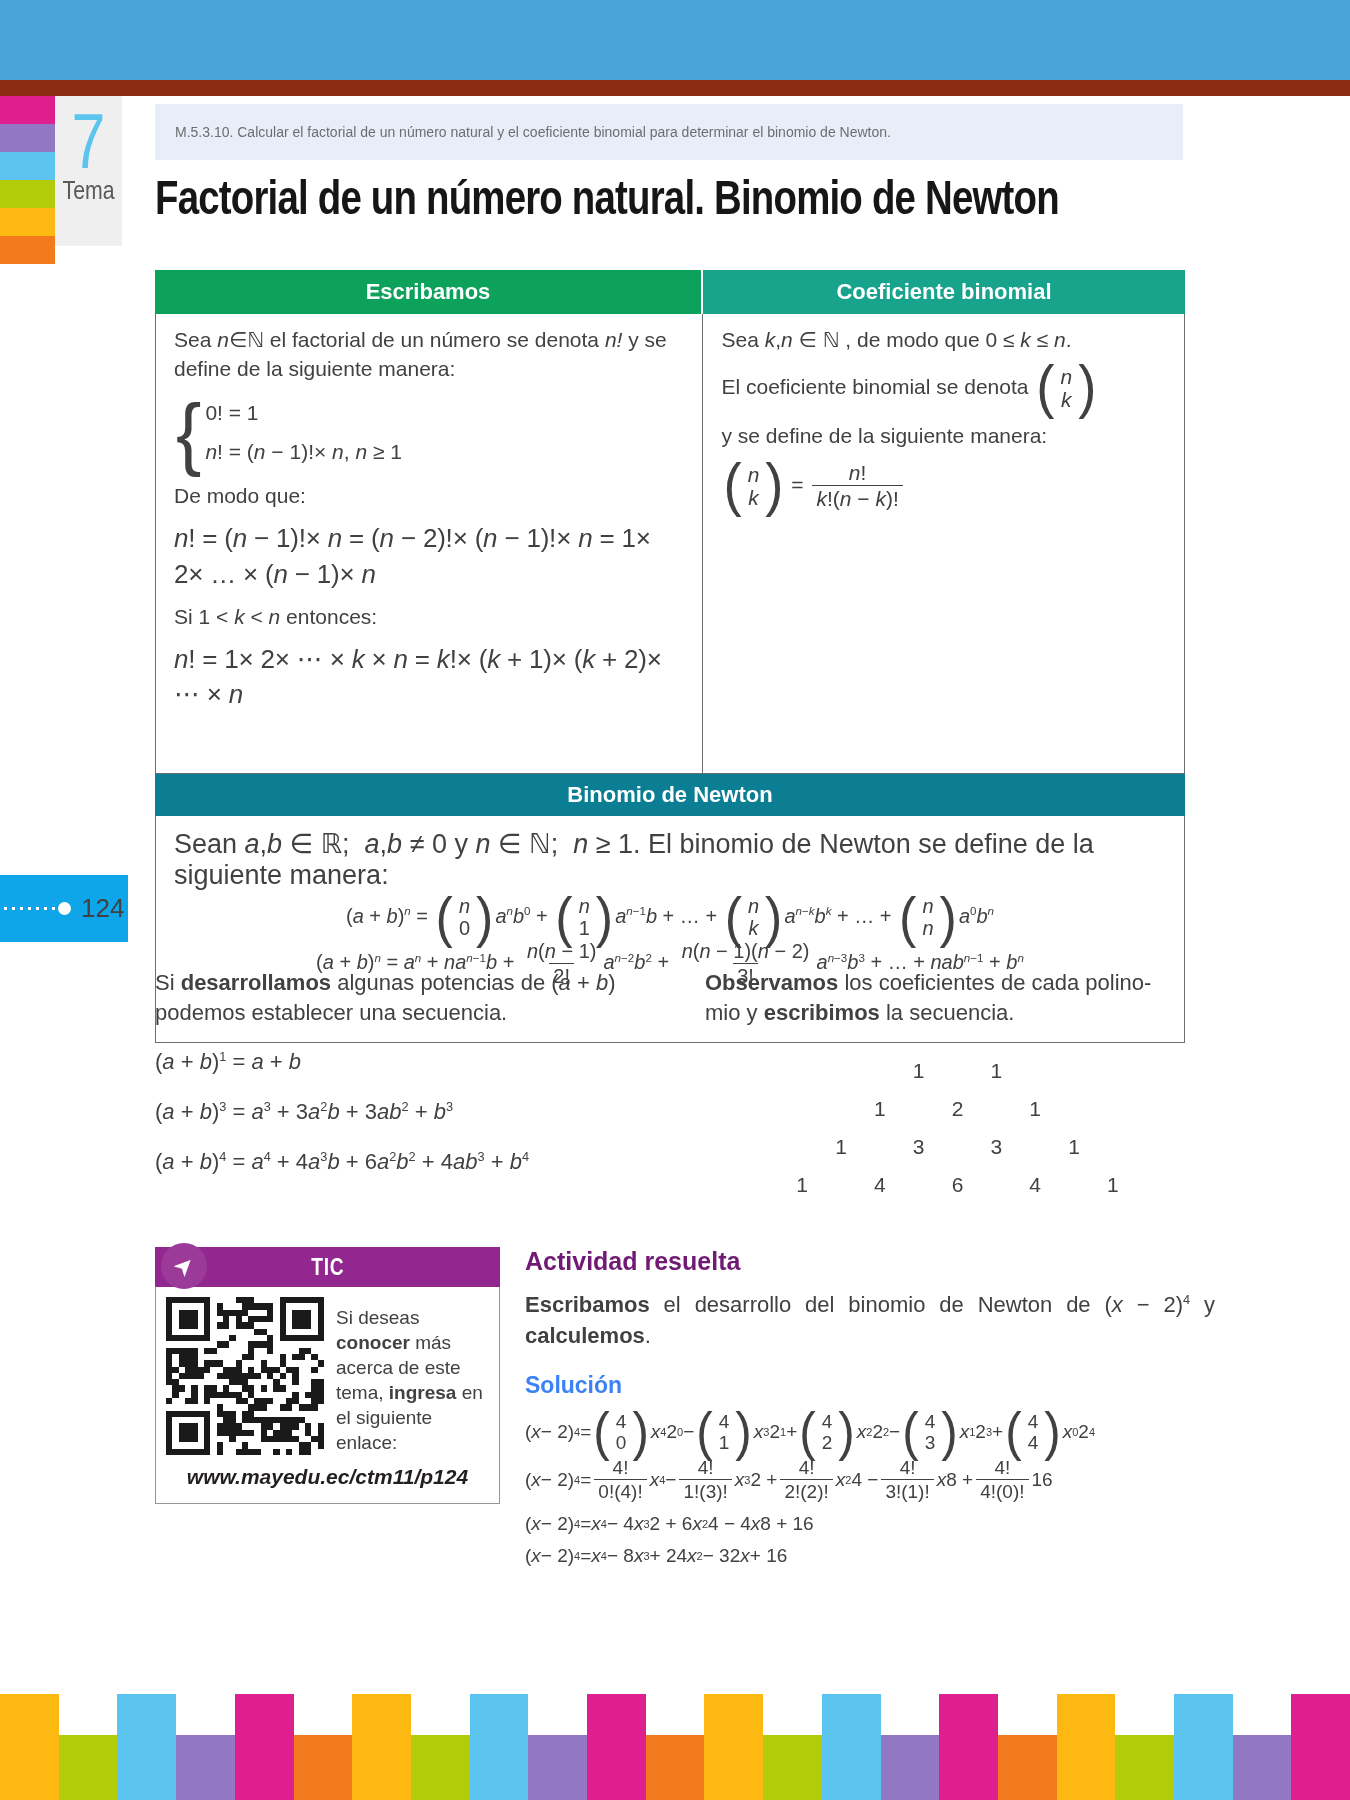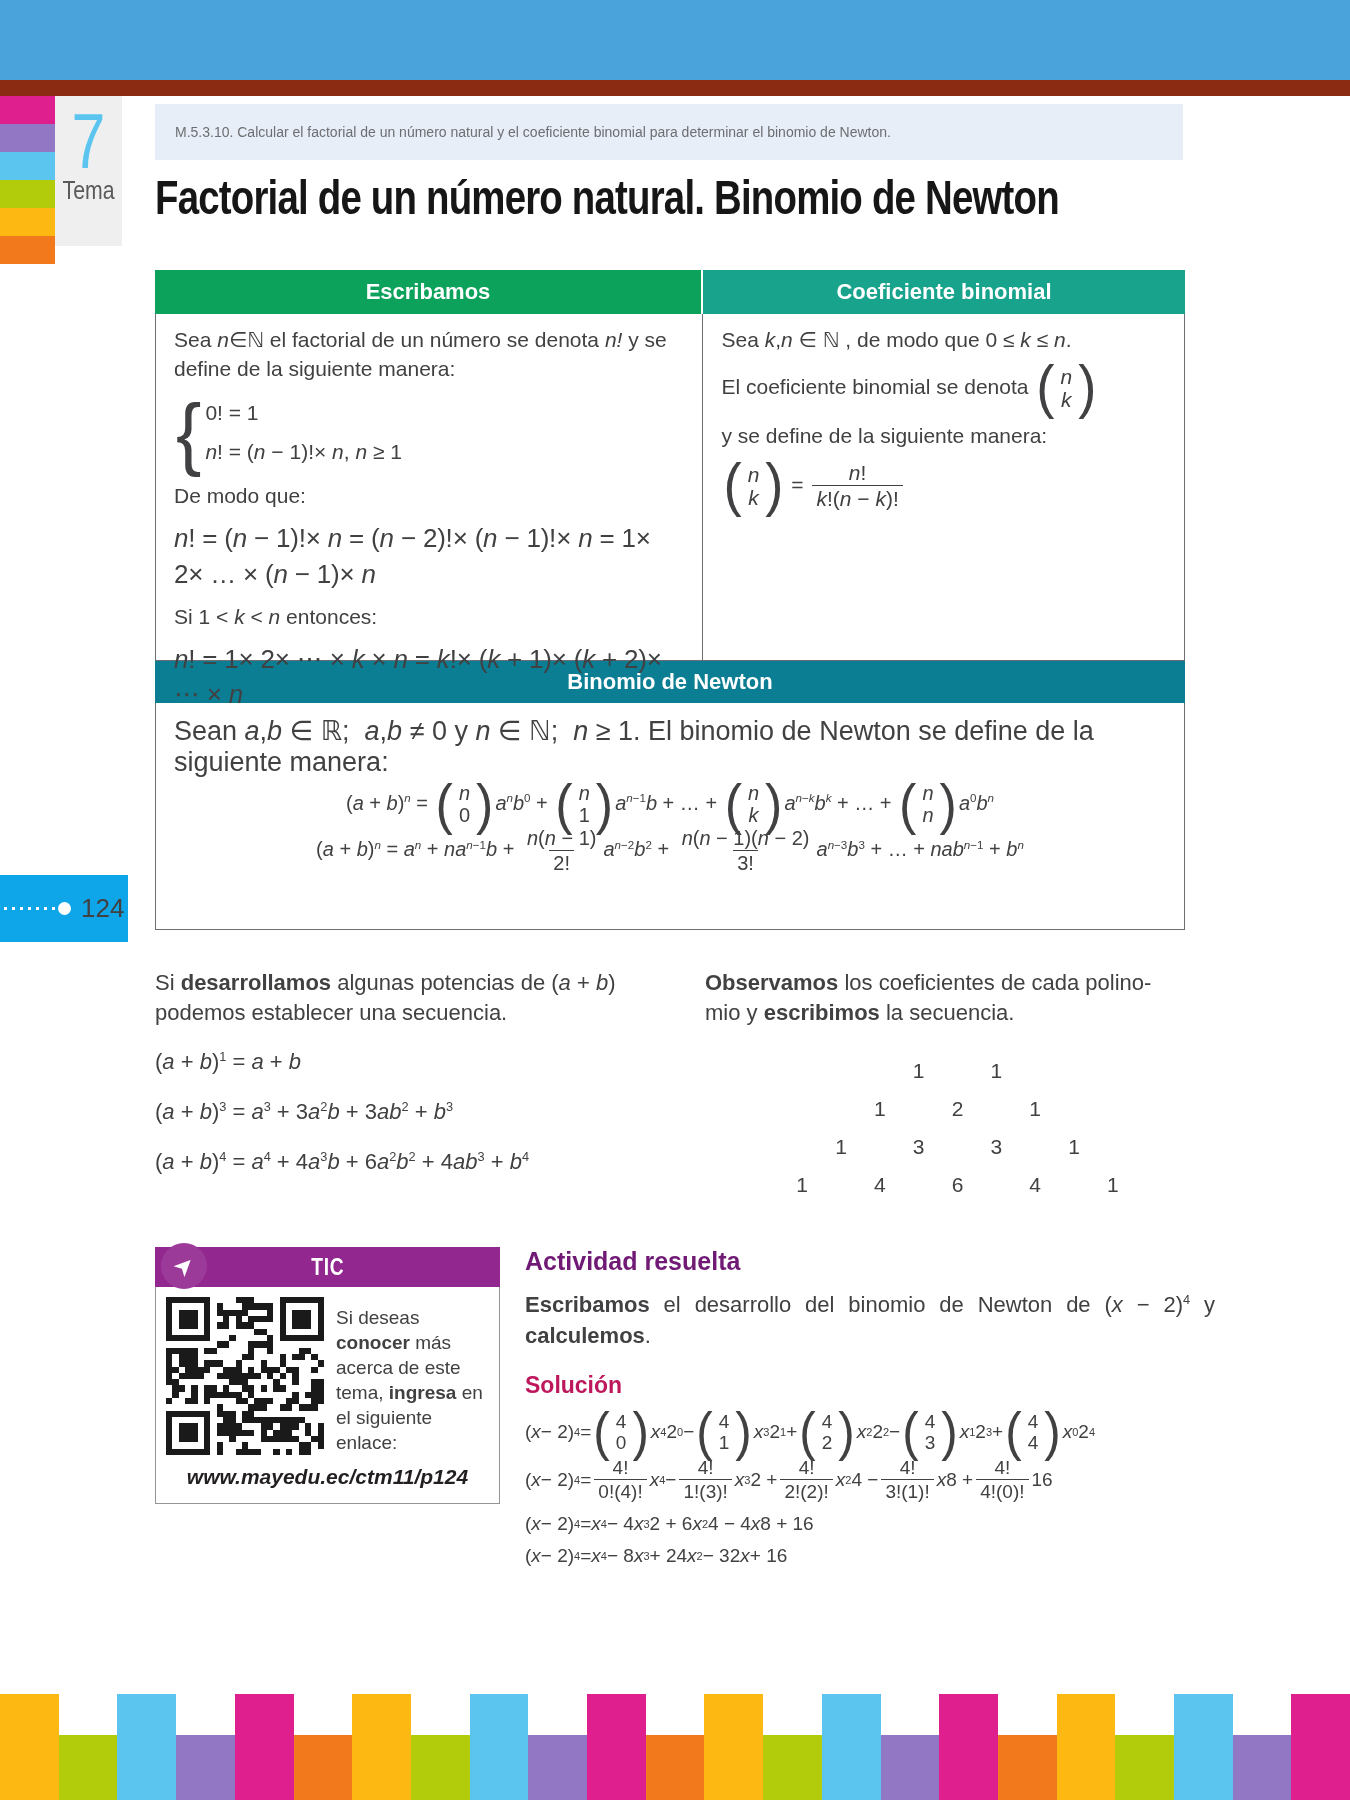--- a/index.html
+++ b/index.html
@@ -24,21 +24,21 @@
   
   .title{position:absolute;left:155px;top:172px;margin:0;font-size:48px;line-height:1.1;color:#161616;
          font-weight:700;letter-spacing:-1px;transform:scaleX(.8);transform-origin:left center;white-space:nowrap;}
   
   .tbl{position:absolute;left:155px;top:270px;width:1030px;}
   .tbl-head{display:flex;}
   .th{height:44px;display:flex;align-items:center;justify-content:center;color:#fff;font-weight:700;font-size:22px;}
   .th-green{width:548px;background:#0CA25B;border-right:2px solid #fff;box-sizing:border-box;}
   .th-teal{width:482px;background:#18A48C;}
   .tbl-body{display:flex;border:1px solid #6D6E71;border-top:none;box-sizing:border-box;}
-  .td{box-sizing:border-box;padding:12px 18px;font-size:21px;line-height:1.38;height:346px;}
+  .td{box-sizing:border-box;padding:12px 18px;font-size:21px;line-height:1.38;height:459px;}
   .td-left{width:548px;border-right:1px solid #6D6E71;}
   .td-right{width:481px;}
   .td p{margin:0 0 10px 0;}
   .cases{display:flex;align-items:center;margin:2px 0 10px 2px;}
   .brace{font-size:76px;font-weight:300;line-height:.9;margin-right:4px;transform:scaleY(1.05);}
   .case-lines div{padding:5px 0;}
   .fsm{font-size:26px;letter-spacing:-0.2px;}
   .newton-bar{height:42px;background:#0B7E93;color:#fff;font-weight:700;font-size:22px;
               display:flex;align-items:center;justify-content:center;}
   .newton-body{border:1px solid #6D6E71;border-top:none;box-sizing:border-box;height:227px;padding:12px 18px;}
@@ -74,21 +74,21 @@
   .tic-label{color:#fff;font-size:24px;font-weight:700;letter-spacing:1px;transform:scaleX(.8);}
   .tic-body{border:1px solid #939598;border-top:none;background:#fff;padding:10px;box-sizing:border-box;}
   .tic-row{display:flex;gap:12px;}
   .qr{width:158px;height:158px;flex:0 0 auto;}
   .tic-text{font-size:19px;line-height:1.32;padding-top:8px;}
   .tic-link{text-align:center;font-size:21px;font-weight:700;font-style:italic;margin:10px 0 4px 0;color:#231F20;}
   
   .activity{position:absolute;left:525px;top:1247px;width:690px;}
   .act-head{margin:0 0 14px 0;color:#701a75;font-size:25px;font-weight:700;}
   .act-prompt{margin:0 0 20px 0;font-size:22px;line-height:1.4;text-align:justify;}
-  .sol-head{margin:0 0 12px 0;font-size:23px;font-weight:700;color:#be185d;}
+  .sol-head{margin:0 0 12px 0;font-size:23px;font-weight:700;color:#3b82f6;}
   .step{font-size:19px;margin-bottom:10px;display:flex;align-items:center;flex-wrap:nowrap;white-space:nowrap;}
   .step1{margin-bottom:4px;}
   
   .stripes{position:absolute;left:0;bottom:0;width:1350px;height:106px;display:flex;align-items:flex-end;}
   .stripes div{flex:1 1 auto;}
   .st-tall{height:106px;}
   .st-short{height:65px;}
 </style>
 </head>
 <body>

